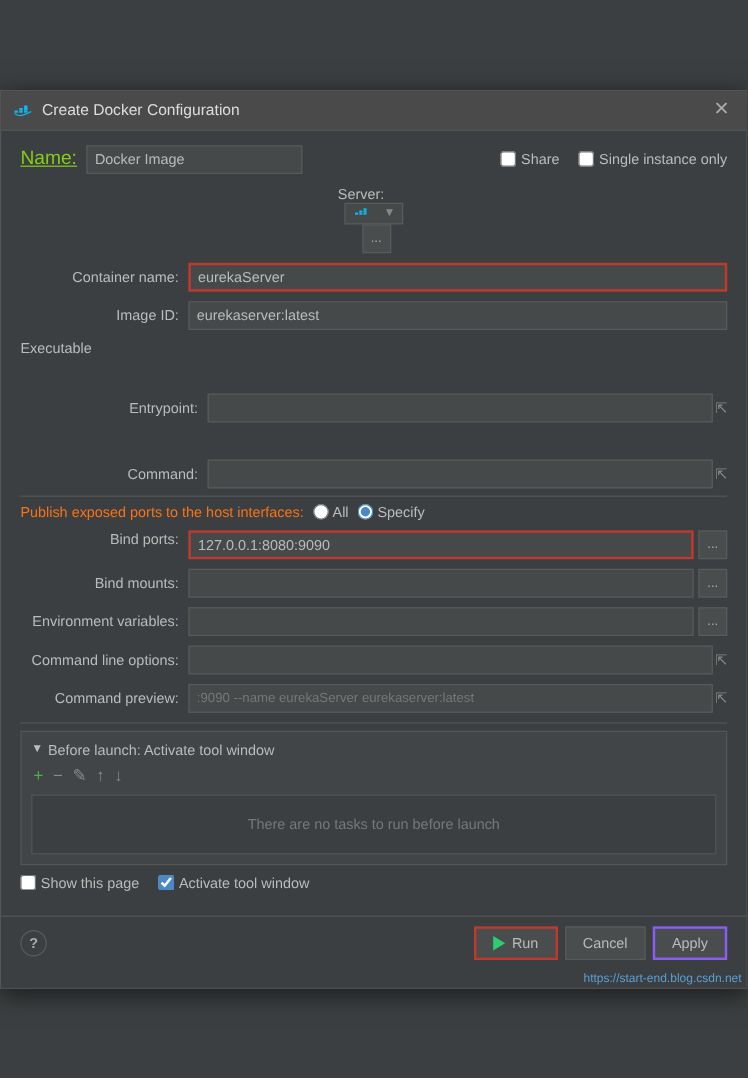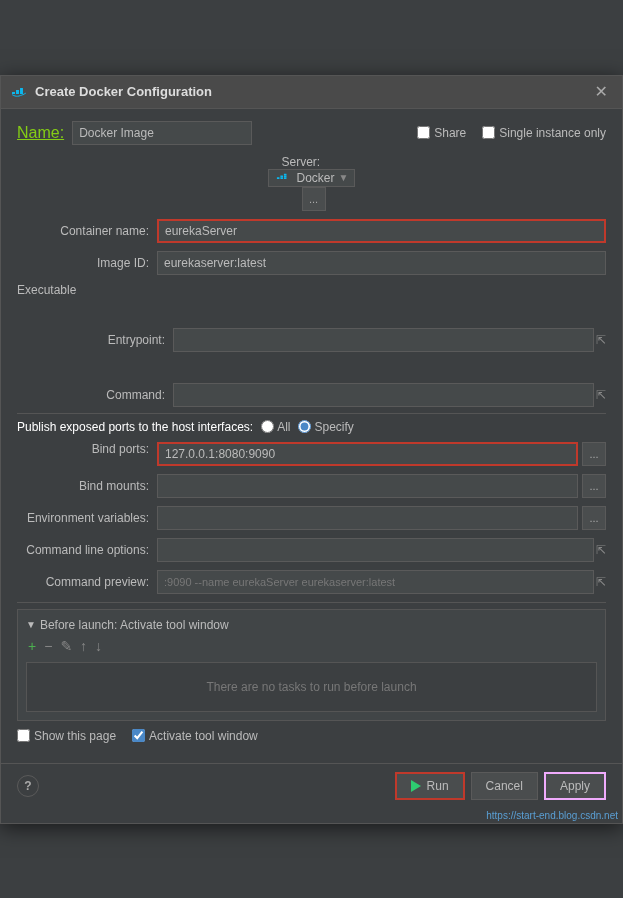--- a/index.html
+++ b/index.html
@@ -32,21 +32,21 @@
       height: 16px;
       margin-right: 8px;
       display: flex;
       align-items: center;
       justify-content: center;
     }
     .title-bar-text {
       flex: 1;
       color: #ddd;
       font-size: 13px;
-      font-weight: 700;
+      font-weight: 400;
     }
     .close-btn {
       color: #aaa;
       cursor: pointer;
       font-size: 16px;
       line-height: 1;
       padding: 2px 4px;
     }
     .content {
       padding: 12px 16px 10px;
@@ -188,21 +188,21 @@
       cursor: pointer;
       margin-left: 2px;
     }
     .ports-section {
       display: flex;
       align-items: center;
       margin-bottom: 8px;
       flex-wrap: wrap;
     }
     .ports-label {
-      color: #ffffff;
+      color: #f97316;
       font-size: 12px;
       margin-right: 8px;
     }
     .radio-group {
       display: flex;
       align-items: center;
       gap: 8px;
     }
     .radio-item {
       display: flex;
@@ -314,21 +314,21 @@
       border-top: 6px solid transparent;
       border-bottom: 6px solid transparent;
       border-left: 10px solid #2ecc71;
     }
     .cancel-btn {
       background: #4a4d4e;
       color: #bbbbbb;
     }
     .apply-btn {
       background: #4a4d4e;
-      border: 2px solid #f0abfc;
+      border: 2px solid #8b5cf6;
       color: #bbbbbb;
     }
     .watermark {
       font-size: 10px;
       color: #5a9fd4;
       text-align: right;
       padding: 2px 4px;
       background: #3c3f41;
     }
     .divider {
@@ -384,21 +384,20 @@
         <div class="server-icon">
           <svg width="14" height="14" viewBox="0 0 16 16">
             <rect x="1" y="7" width="3" height="2" fill="#0db7ed" rx="0.3"></rect>
             <rect x="5" y="5" width="3" height="2" fill="#0db7ed" rx="0.3"></rect>
             <rect x="5" y="7" width="3" height="2" fill="#0db7ed" rx="0.3"></rect>
             <rect x="9" y="3" width="3" height="2" fill="#0db7ed" rx="0.3"></rect>
             <rect x="9" y="5" width="3" height="2" fill="#0db7ed" rx="0.3"></rect>
             <rect x="9" y="7" width="3" height="2" fill="#0db7ed" rx="0.3"></rect>
           </svg>
         </div>
-        <span class="server-text">Docker</span>
         <span class="dropdown-arrow">▼</span>
       </div>
       <button class="ellipsis-btn">...</button>
     </div>
 
     <div class="row">
       <span class="label">Container name:</span>
       <input class="input-field input-highlighted" type="text" value="eurekaServer" style="">
     </div>
 

